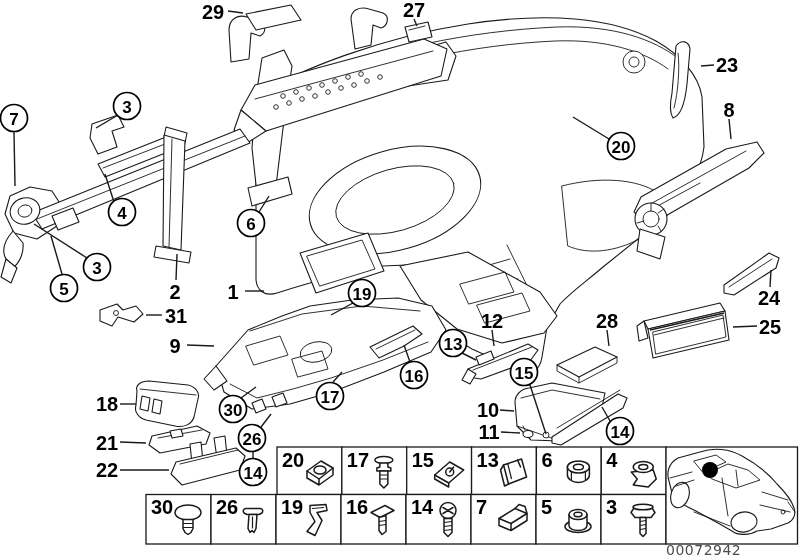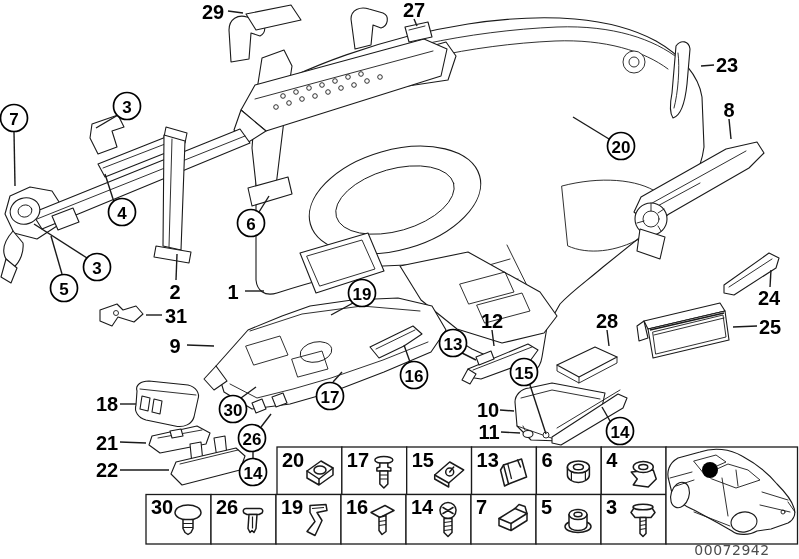--- a/index.html
+++ b/index.html
@@ -12,21 +12,21 @@
   .leader{stroke:#1a1a1a;stroke-width:1.4;}
   .co-circle{fill:#ffffff;stroke:#000000;stroke-width:1.7;}
   .co-text{font:700 17px "Liberation Sans",sans-serif;fill:#000;}
   .co-plain{font:700 20px "Liberation Sans",sans-serif;fill:#000;}
   .cell{fill:#ffffff;stroke:#1a1a1a;stroke-width:1.3;}
   .cell-num{font:700 20px "Liberation Sans",sans-serif;fill:#000;}
   symbol path, symbol circle, symbol ellipse, symbol rect
       {fill:#ffffff;stroke:#1a1a1a;stroke-width:1.5;stroke-linejoin:round;stroke-linecap:round;}
   symbol line{fill:none;stroke:#1a1a1a;stroke-width:1.2;}
   symbol .nf{fill:none;}
-  .doc-number{position:absolute;left:666px;top:542px;width:132px;text-align:center;
+  .doc-number{position:absolute;left:666px;top:542px;width:132px;
               font:400 14px "DejaVu Sans",sans-serif;color:#4d4d4d;letter-spacing:.5px;}
 </style>
 </head>
 <body>
 
 <div class="stage">
 <svg width="799" height="559" viewBox="0 0 799 559" xmlns="http://www.w3.org/2000/svg" xmlns:xlink="http://www.w3.org/1999/xlink">
 
   <defs>
     <symbol id="sym-grommet-clip" viewBox="0 0 40 40">

